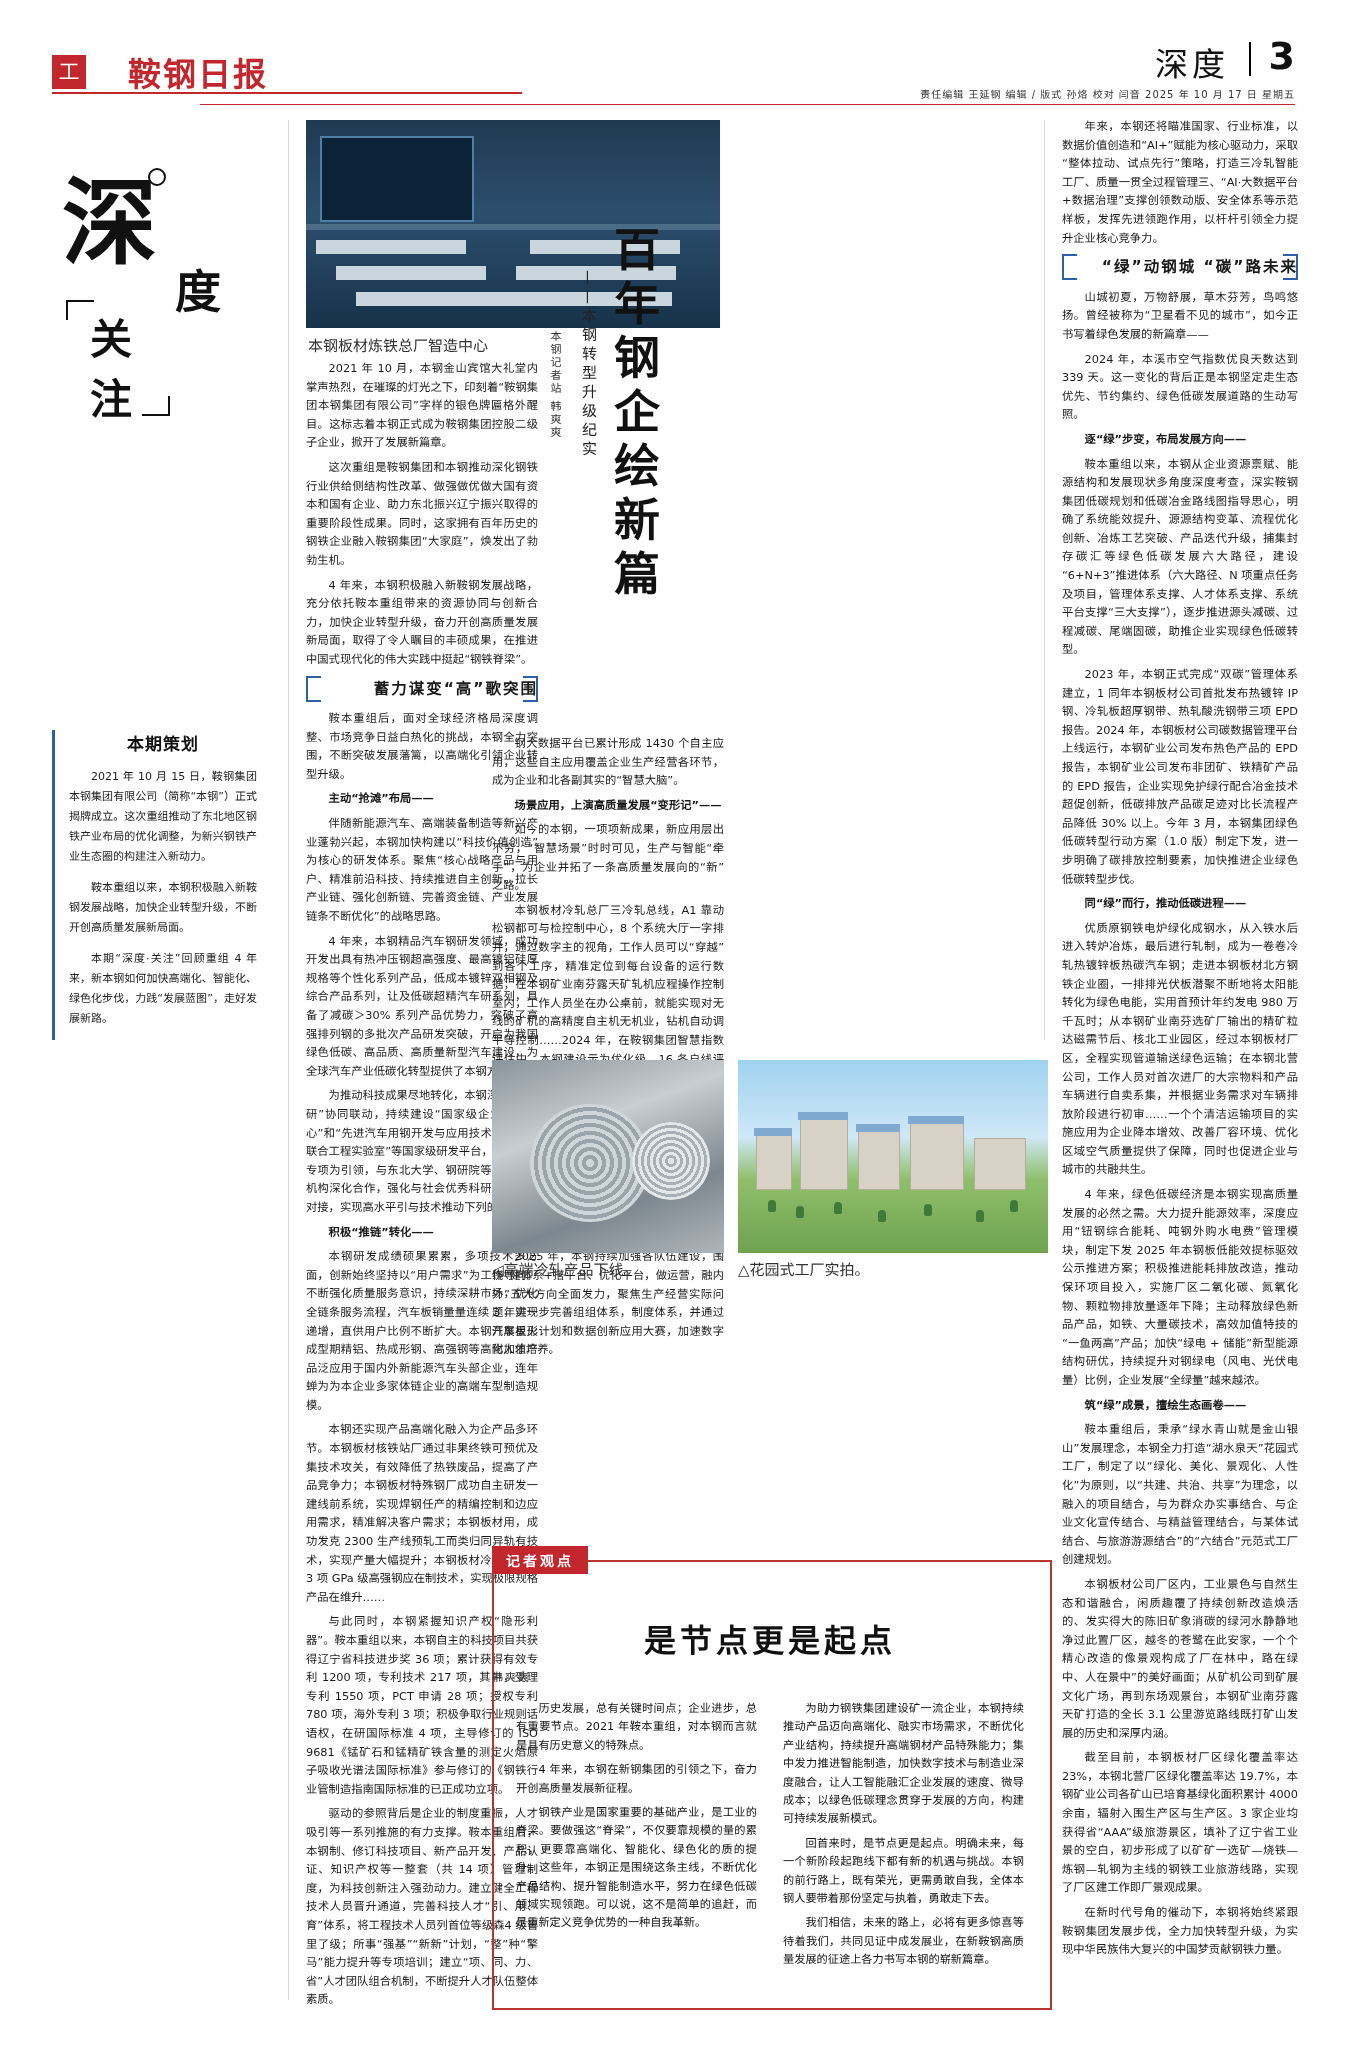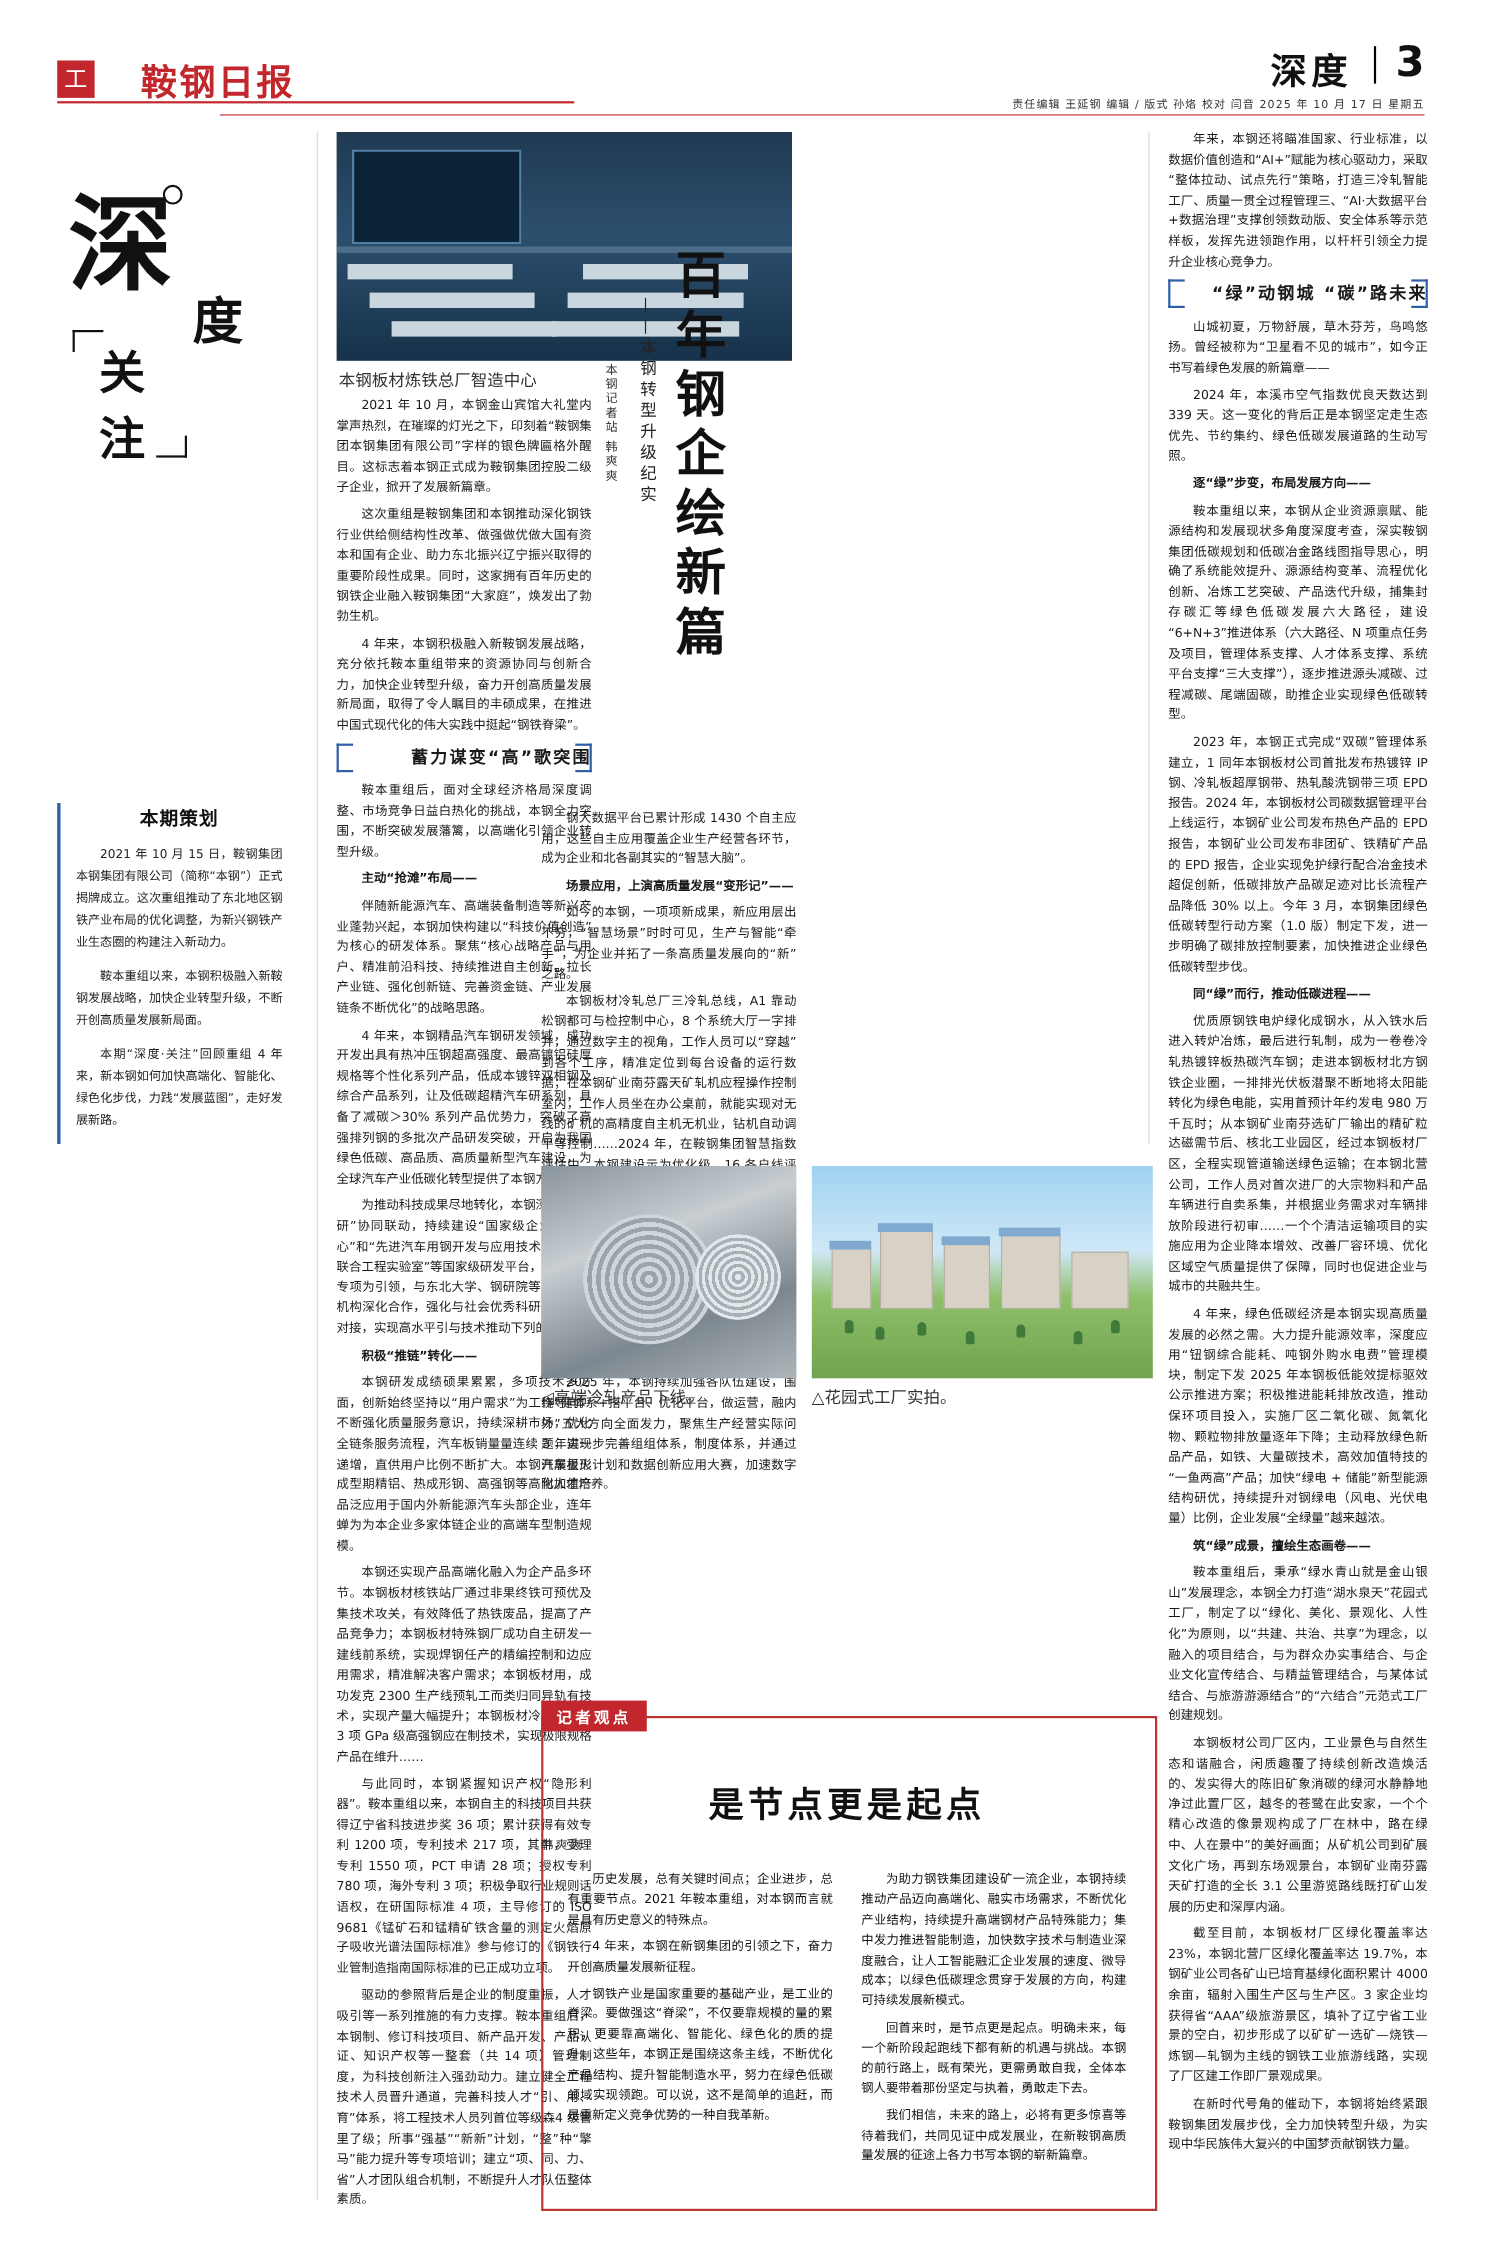--- a/index.html
+++ b/index.html
@@ -6,21 +6,21 @@
   html,body{margin:0;padding:0;background:#ffffff;}
   body{width:1351px;height:2046px;position:relative;font-family:"DejaVu Sans","Liberation Sans",sans-serif;color:#111;}
   .page{position:absolute;left:0;top:0;width:1351px;height:2046px;background:#fff;overflow:hidden;}
 
   
   .masthead{position:absolute;left:0;top:0;width:1351px;height:120px;}
   .logo-wrap{position:absolute;left:52px;top:48px;display:flex;align-items:center;gap:6px;}
   .logo-mark{width:34px;height:34px;background:#c1272d;color:#fff;font-size:21px;line-height:34px;text-align:center;font-family:"DejaVu Sans",sans-serif;}
   .logo-text{font-size:33px;font-weight:bold;color:#c1272d;letter-spacing:2px;font-family:"DejaVu Sans",serif;margin-left:36px;}
   .rule-left{position:absolute;left:52px;top:92px;width:470px;height:2px;background:#c1272d;}
-  .sec-title{position:absolute;right:122px;top:38px;font-size:33px;font-weight:bold;letter-spacing:4px;}
+  .sec-title{position:absolute;right:122px;top:38px;font-size:33px;font-weight:normal;letter-spacing:4px;}
   .sec-rule{position:absolute;right:100px;top:42px;width:2px;height:34px;background:#000;}
   .page-num{position:absolute;right:56px;top:34px;font-size:38px;font-weight:bold;}
   .credits{position:absolute;right:56px;top:86px;font-size:10px;color:#333;letter-spacing:1px;}
   .rule-right{position:absolute;left:200px;top:104px;width:1095px;height:1px;background:#c1272d;}
 
   
   .big-shen{position:absolute;left:62px;top:175px;font-size:95px;font-weight:bold;letter-spacing:0;line-height:1;color:#111;font-family:"DejaVu Serif","Liberation Serif",serif;}
   .big-du{position:absolute;left:175px;top:255px;font-size:46px;font-weight:bold;color:#111;font-family:"DejaVu Serif",serif;}
   .circ{position:absolute;left:148px;top:168px;width:14px;height:14px;border:2px solid #111;border-radius:50%;}
   .guanzhu{position:absolute;left:66px;top:300px;width:104px;height:116px;}

